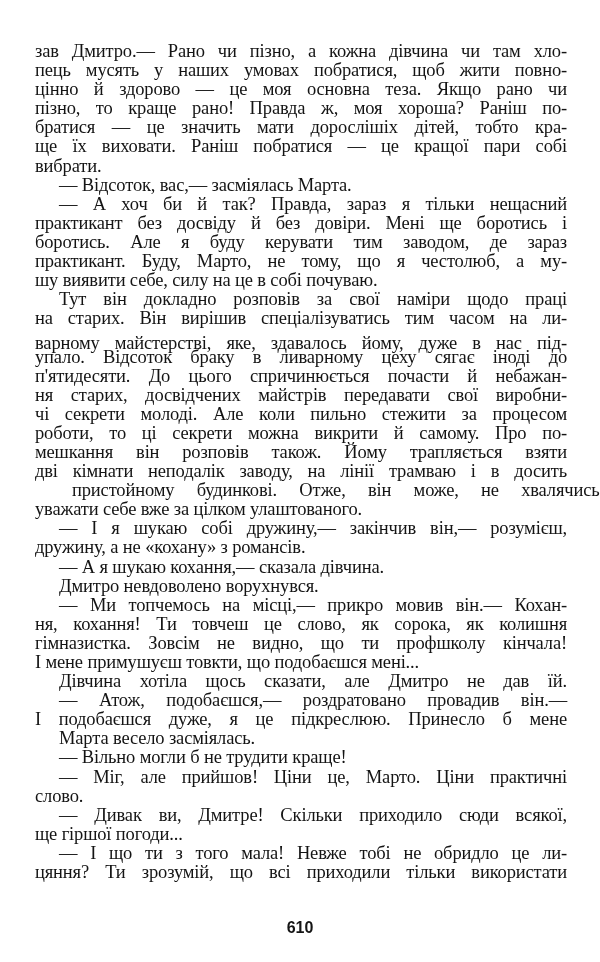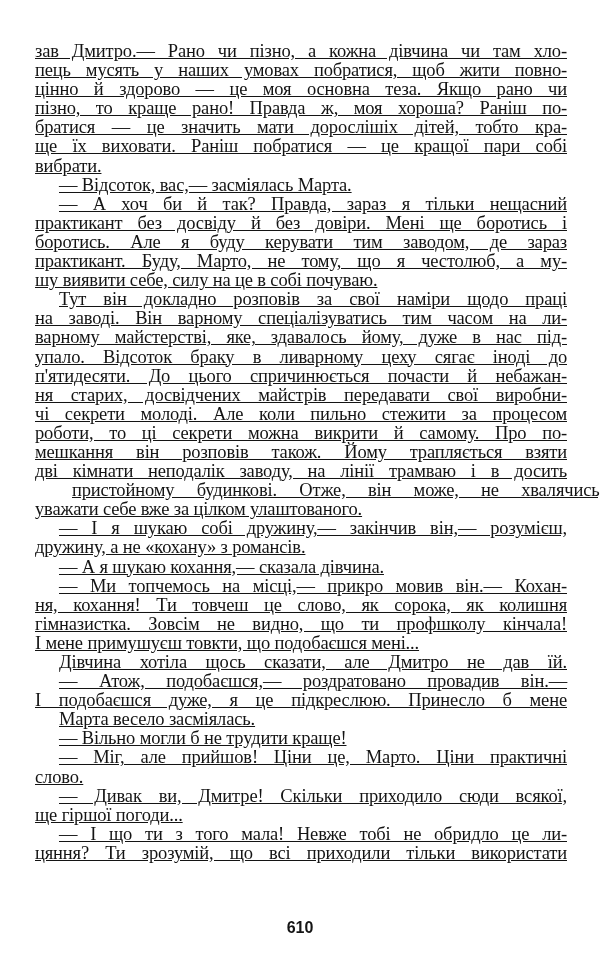--- a/index.html
+++ b/index.html
@@ -44,21 +44,20 @@
   .line.indent {
     padding-left: 24px;
     box-sizing: border-box;
   }
   .line .inner {
     display: inline-block;
     width: 100%;
     white-space: normal;
     text-align: inherit;
     text-align-last: inherit;
-    text-decoration: underline;
   }
   .page-number {
     position: absolute;
     top: 918px;
     left: 0;
     width: 600px;
     text-align: center;
     font-family: "Liberation Sans", "DejaVu Sans", sans-serif;
     font-weight: bold;
     font-size: 16px;
@@ -78,34 +77,35 @@
       <div class="line"><span class="inner" style="white-space: normal; width: 100%;">братися — це значить мати дорослішіх дітей, тобто кра-</span></div>
       <div class="line"><span class="inner" style="white-space: normal; width: 100%;">ще їх виховати. Раніш побратися — це кращої пари собі</span></div>
       <div class="line last"><span class="inner" style="white-space: normal; width: 100%;">вибрати.</span></div>
       <div class="line indent last"><span class="inner" style="white-space: normal; width: 100%;">— Відсоток, вас,— засміялась Марта.</span></div>
       <div class="line indent"><span class="inner" style="white-space: normal; width: 100%;">— А хоч би й так? Правда, зараз я тільки нещасний</span></div>
       <div class="line"><span class="inner" style="white-space: normal; width: 100%;">практикант без досвіду й без довіри. Мені ще боротись і</span></div>
       <div class="line"><span class="inner" style="white-space: normal; width: 100%;">боротись. Але я буду керувати тим заводом, де  зараз</span></div>
       <div class="line"><span class="inner" style="white-space: normal; width: 100%;">практикант. Буду, Марто, не тому, що я честолюб, а му-</span></div>
       <div class="line last"><span class="inner" style="white-space: normal; width: 100%;">шу виявити себе, силу на це в собі почуваю.</span></div>
       <div class="line indent"><span class="inner" style="white-space: normal; width: 100%;">Тут він докладно розповів за свої наміри щодо праці</span></div>
-      <div class="line"><span class="inner" style="white-space: normal; width: 100%;">на заводі. Він варному спеціалізуватись тим часом на ли-</span></div>
-      <div class="line"><span class="inner" style="white-space: normal; width: 100%;">варному майстерстві, яке, здавалось йому, дуже в нас під-</span></div>
+      <div class="line"><span class="inner" style="white-space: normal; width: 100%;">на старих. Він вирішив спеціалізуватись тим часом на ли-</span></div>
+      <div class="line"><span class="inner" style="white-space: normal; width: 100%; margin-top: 6px;">варному майстерстві, яке, здавалось йому, дуже в нас під-</span></div>
       <div class="line"><span class="inner" style="white-space: normal; width: 100%;">упало. Відсоток браку в ливарному цеху сягає іноді до</span></div>
       <div class="line"><span class="inner" style="white-space: normal; width: 100%;">п'ятидесяти. До цього спричинюється почасти й небажан-</span></div>
       <div class="line"><span class="inner" style="white-space: normal; width: 100%;">ня старих, досвідчених майстрів передавати свої виробни-</span></div>
       <div class="line"><span class="inner" style="white-space: normal; width: 100%;">чі секрети молоді. Але коли пильно стежити за процесом</span></div>
       <div class="line"><span class="inner" style="white-space: normal; width: 100%;">роботи, то ці секрети можна викрити й самому. Про по-</span></div>
       <div class="line"><span class="inner" style="white-space: normal; width: 100%;">мешкання він розповів також. Йому трапляється взяти</span></div>
       <div class="line"><span class="inner" style="white-space: normal; width: 100%;">дві кімнати неподалік заводу, на лінії трамваю і в досить</span></div>
       <div class="line"><span class="inner" style="white-space: normal; width: 100%; margin-left: 37px;">пристойному будинкові.  Отже, він може, не  хвалячись,</span></div>
       <div class="line last"><span class="inner" style="white-space: normal; width: 100%;">уважати себе вже за цілком улаштованого.</span></div>
       <div class="line indent"><span class="inner" style="white-space: normal; width: 100%;">— І я шукаю собі дружину,— закінчив він,— розумієш,</span></div>
       <div class="line last"><span class="inner" style="white-space: normal; width: 100%;">дружину, а не «кохану» з романсів.</span></div>
       <div class="line indent last"><span class="inner" style="white-space: normal; width: 100%;">— А я шукаю кохання,— сказала дівчина.</span></div>
+      <div class="line indent last"><span class="inner" style="white-space: normal; width: 100%;">Дмитро невдоволено ворухнувся.</span></div>
       <div class="line indent"><span class="inner" style="white-space: normal; width: 100%;">— Ми топчемось на місці,— прикро мовив він.— Кохан-</span></div>
       <div class="line"><span class="inner" style="white-space: normal; width: 100%;">ня, кохання! Ти товчеш це слово, як сорока, як колишня</span></div>
       <div class="line"><span class="inner" style="white-space: normal; width: 100%;">гімназистка. Зовсім не видно, що ти профшколу кінчала!</span></div>
       <div class="line last"><span class="inner" style="white-space: normal; width: 100%;">І мене примушуєш товкти, що подобаєшся мені...</span></div>
       <div class="line indent"><span class="inner" style="white-space: normal; width: 100%;">Дівчина хотіла щось сказати, але Дмитро не дав їй.</span></div>
       <div class="line indent"><span class="inner" style="white-space: normal; width: 100%;">— Атож, подобаєшся,— роздратовано  провадив він.—</span></div>
       <div class="line"><span class="inner" style="white-space: normal; width: 100%;">І подобаєшся дуже, я це підкреслюю. Принесло б  мене</span></div>
       <div class="line indent last"><span class="inner" style="white-space: normal; width: 100%;">Марта весело засміялась.</span></div>
       <div class="line indent last"><span class="inner" style="white-space: normal; width: 100%;">— Вільно могли б не трудити краще!</span></div>
       <div class="line indent"><span class="inner" style="white-space: normal; width: 100%;">— Міг, але прийшов! Ціни це, Марто. Ціни практичні</span></div>

